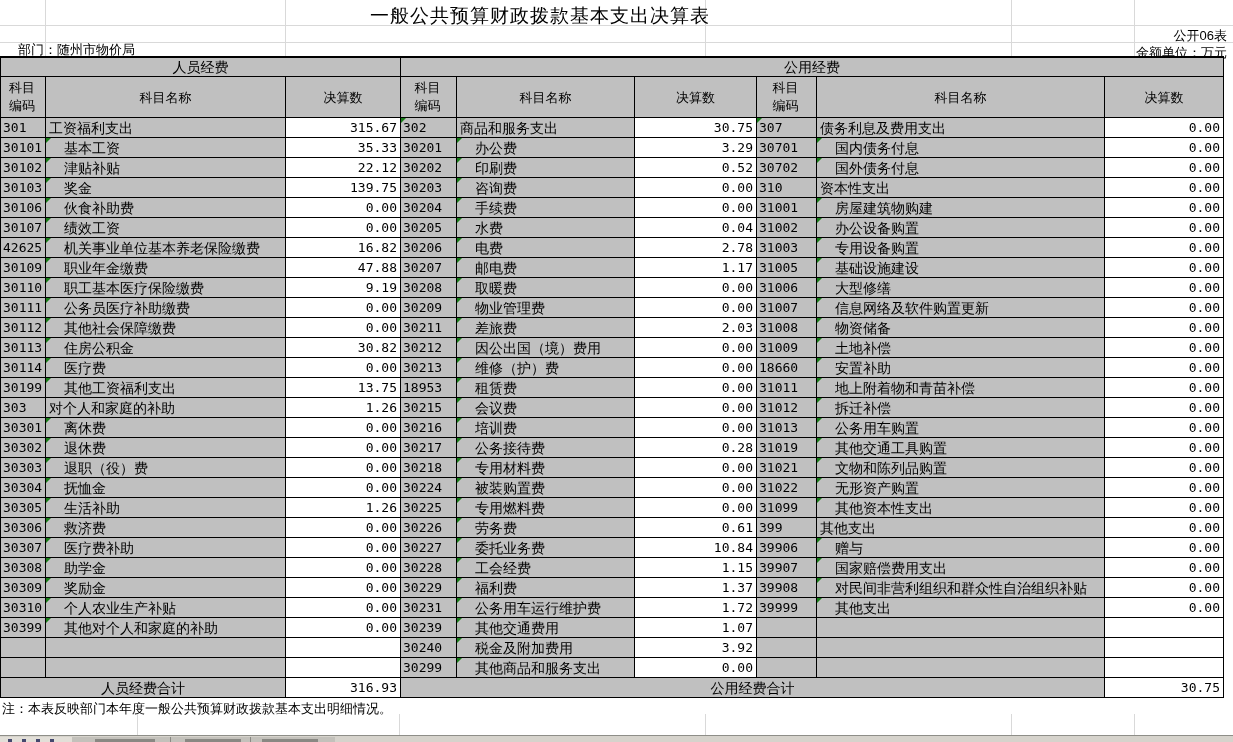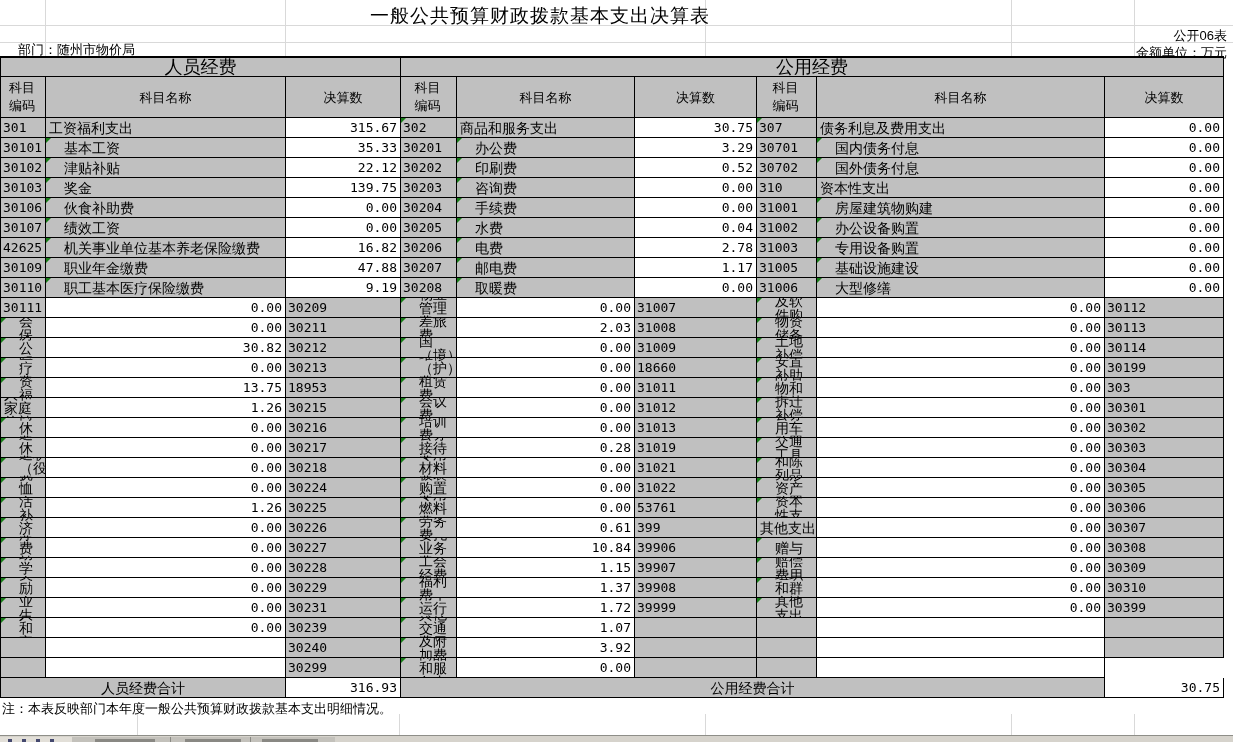--- a/index.html
+++ b/index.html
@@ -33,21 +33,21 @@
   }
   .gray{background:#c0c0c0;}
   .center{justify-content:center;text-align:center;}
   .num{font-family:"DejaVu Sans Mono","Liberation Mono",monospace;font-size:13px;}
   .code{padding-left:2px;}
   .namec{padding-left:3px;}
   .namec.ind{padding-left:18px;}
   .val{justify-content:flex-end;padding-right:3px;background:#fff;}
   .hdr{font-size:13px;}
   .hdr .wrap2{display:inline-block;width:28px;line-height:1.35;text-align:left;margin:0 auto;}
-  .ghead{font-size:18px;}
+  .ghead{font-size:14px;}
   .tri{
     position:absolute;top:0;left:0;width:0;height:0;
     border-top:5px solid #177e17;border-right:5px solid transparent;
   }
   
   .note{position:absolute;left:2px;top:700px;font-size:13px;white-space:nowrap;}
   .botline{position:absolute;width:1px;background:#d9d9d9;top:714px;height:21px;}
   .tabbar{
     position:absolute;left:0;top:735px;width:1233px;height:7px;
     background:#d6d3cc;border-top:1px solid #8e8e88;box-sizing:content-box;
@@ -174,20 +174,21 @@
     <div class="cell code gray num">30110</div>
     <div class="cell namec gray ind">职工基本医疗保险缴费<span class="tri"></span></div>
     <div class="cell val num">9.19</div>
     <div class="cell code gray num">30208</div>
     <div class="cell namec gray ind">取暖费<span class="tri"></span></div>
     <div class="cell val num">0.00</div>
     <div class="cell code gray num">31006</div>
     <div class="cell namec gray ind">大型修缮<span class="tri"></span></div>
     <div class="cell val num">0.00</div>
     <div class="cell code gray num">30111</div>
+    <div class="cell namec gray ind">公务员医疗补助缴费<span class="tri"></span></div>
     <div class="cell val num">0.00</div>
     <div class="cell code gray num">30209</div>
     <div class="cell namec gray ind">物业管理费<span class="tri"></span></div>
     <div class="cell val num">0.00</div>
     <div class="cell code gray num">31007</div>
     <div class="cell namec gray ind">信息网络及软件购置更新<span class="tri"></span></div>
     <div class="cell val num">0.00</div>
     <div class="cell code gray num">30112</div>
     <div class="cell namec gray ind">其他社会保障缴费<span class="tri"></span></div>
     <div class="cell val num">0.00</div>
@@ -268,21 +269,21 @@
     <div class="cell val num">0.00</div>
     <div class="cell code gray num">31022</div>
     <div class="cell namec gray ind">无形资产购置<span class="tri"></span></div>
     <div class="cell val num">0.00</div>
     <div class="cell code gray num">30305</div>
     <div class="cell namec gray ind">生活补助<span class="tri"></span></div>
     <div class="cell val num">1.26</div>
     <div class="cell code gray num">30225</div>
     <div class="cell namec gray ind">专用燃料费<span class="tri"></span></div>
     <div class="cell val num">0.00</div>
-    <div class="cell code gray num">53761</div>
+    <div class="cell code gray num">31099</div>
     <div class="cell namec gray ind">其他资本性支出<span class="tri"></span></div>
     <div class="cell val num">0.00</div>
     <div class="cell code gray num">30306</div>
     <div class="cell namec gray ind">救济费<span class="tri"></span></div>
     <div class="cell val num">0.00</div>
     <div class="cell code gray num">30226</div>
     <div class="cell namec gray ind">劳务费<span class="tri"></span></div>
     <div class="cell val num">0.61</div>
     <div class="cell code gray num">399</div>
     <div class="cell namec gray">其他支出</div>

